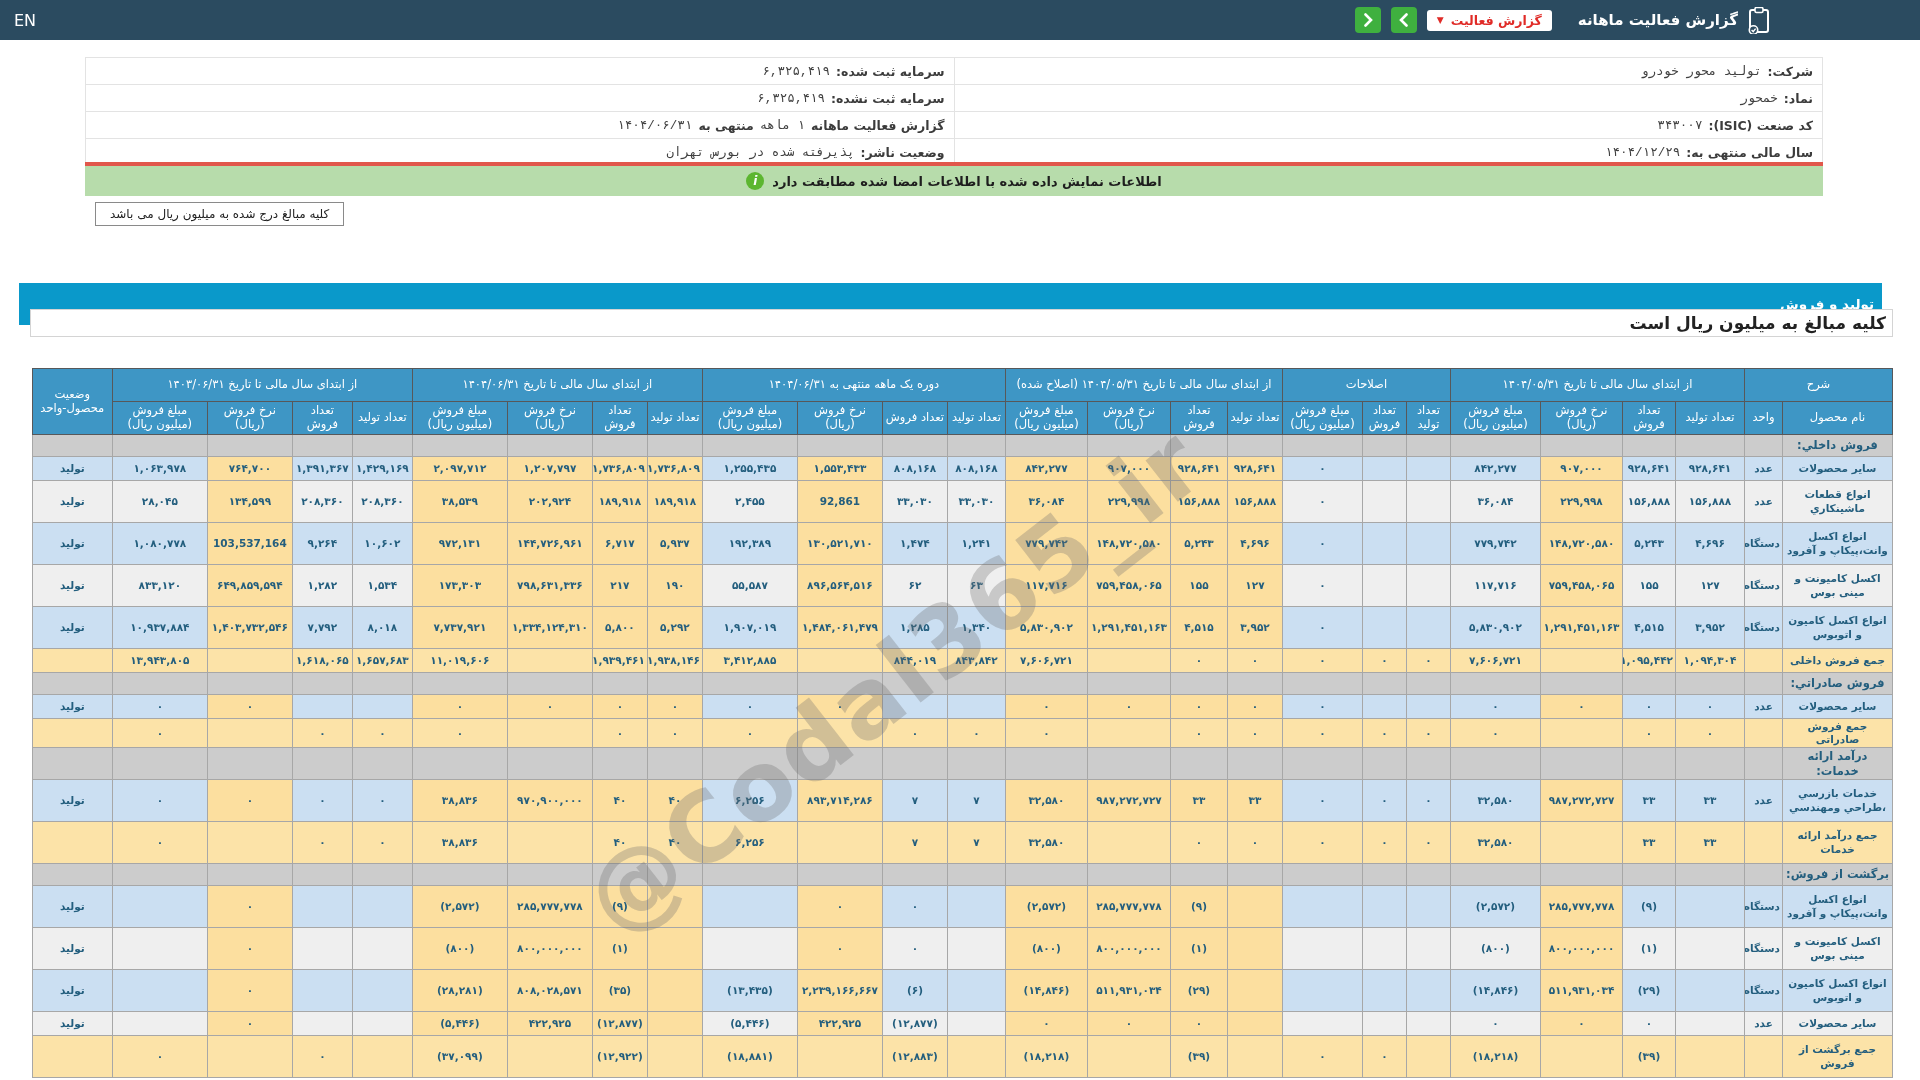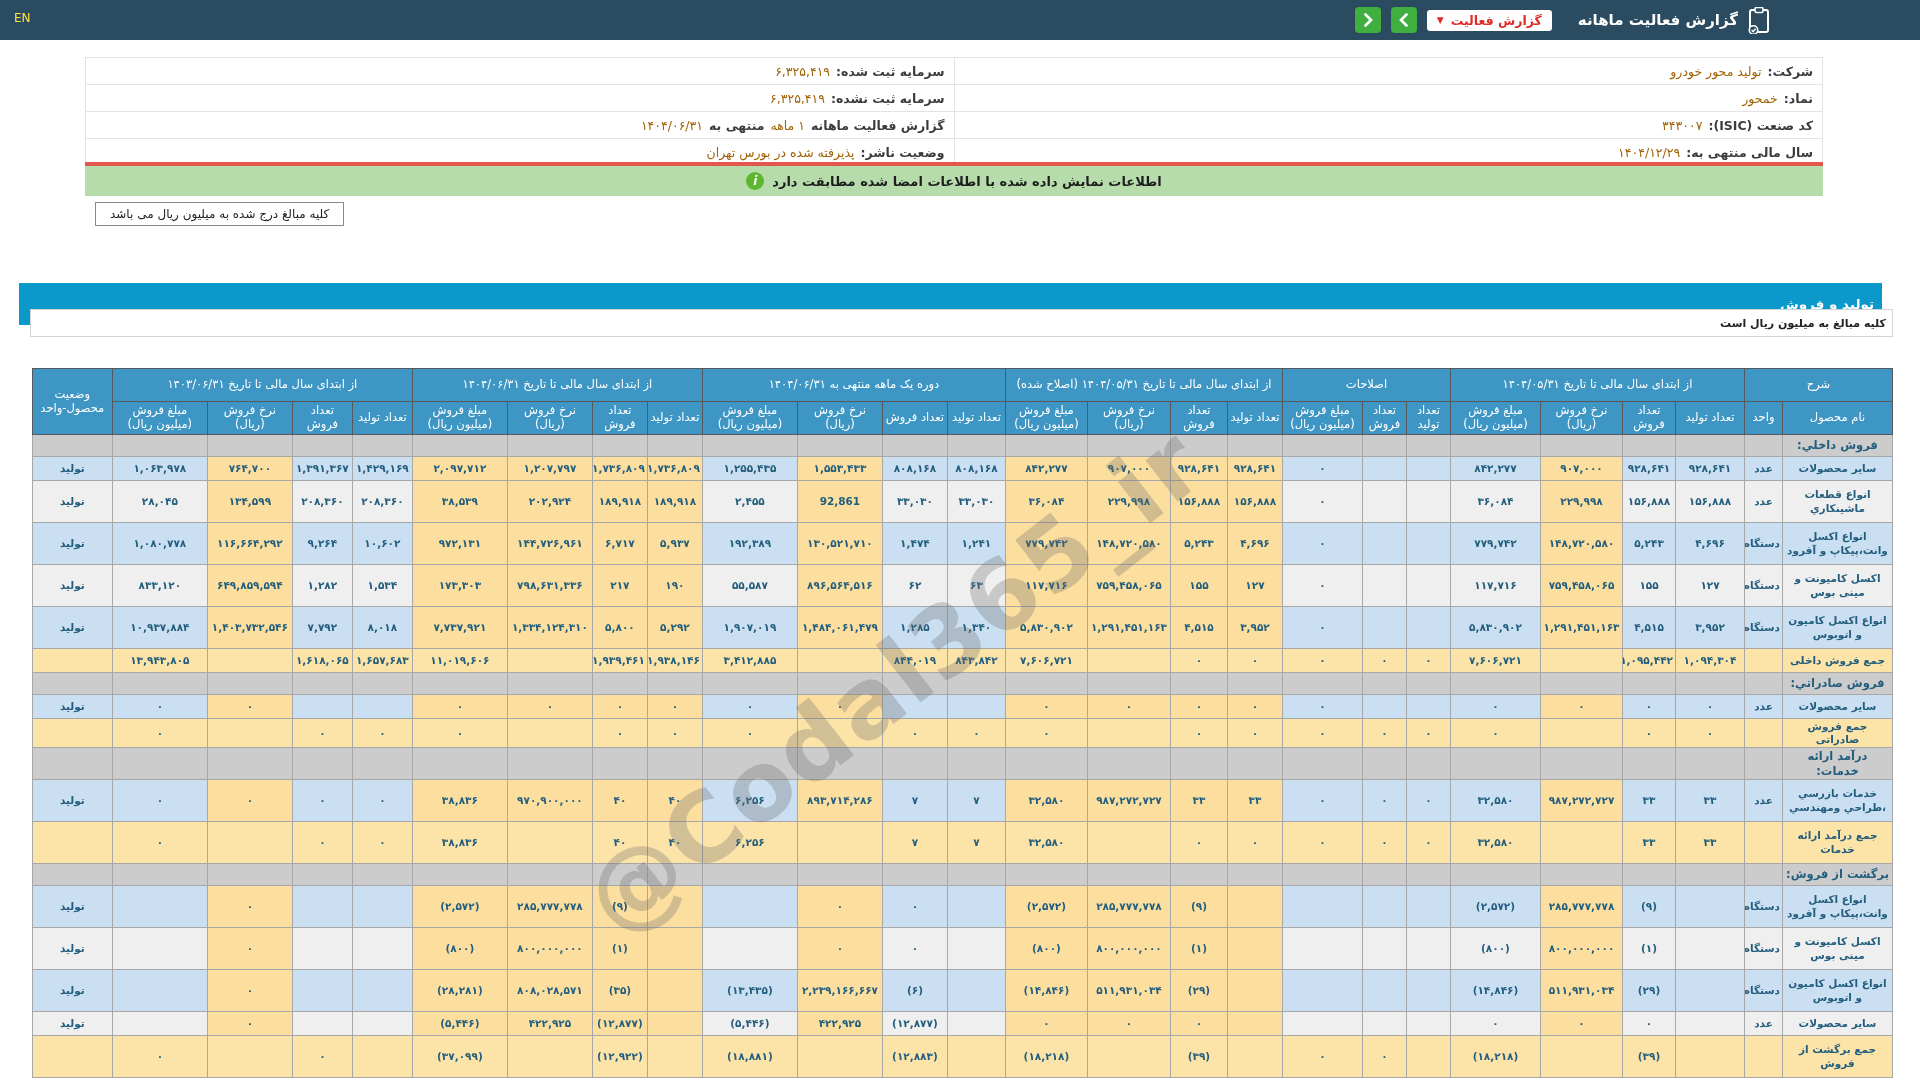--- a/index.html
+++ b/index.html
@@ -2,54 +2,54 @@
 <html lang="fa" dir="rtl"><head>
 <meta charset="utf-8">
 <style>
   html,body{margin:0;padding:0;}
   body{
     width:1920px;height:1080px;overflow:hidden;position:relative;
     background:#ffffff;font-family:"DejaVu Sans",sans-serif;direction:rtl;
   }
   
   .topbar{position:absolute;top:0;left:0;width:1920px;height:40px;background:#2b4b60;}
-  .en-link{position:absolute;left:14px;top:11px;color:#fde047;font-size:12px;cursor:pointer;}
+  .en-link{position:absolute;left:14px;top:11px;color:#ffffff;font-size:16px;cursor:pointer;}
   .tb-right{position:absolute;right:150px;top:0;height:40px;display:flex;align-items:center;gap:10px;}
   .tb-title{color:#ffffff;font-size:15px;font-weight:bold;white-space:nowrap;}
   .tb-dd{background:#fff;border-radius:3px;padding:3px 10px;display:flex;align-items:center;gap:7px;
          color:#e02b27;font-size:12.5px;font-weight:bold;margin-right:16px;cursor:pointer;white-space:nowrap;}
   .tb-dd .chev{font-size:9px;}
   .nav-btn{width:26px;height:26px;border-radius:4px;background:#3fb03f;display:flex;align-items:center;
            justify-content:center;cursor:pointer;}
   .nav-btn:first-of-type{margin-right:10px;}
   .clip-icon{width:22px;height:26px;position:relative;}
   
   .info-grid{position:absolute;top:57px;right:97px;left:85px;background:#fff;}
   .info-row{display:flex;height:26px;border-bottom:1px solid #e3e3e3;}
   .info-row:first-child{border-top:1px solid #e3e3e3;}
   .info-cell{width:50%;display:flex;align-items:center;padding-right:9px;gap:6px;
              border-right:1px solid #e3e3e3;font-size:12.5px;white-space:nowrap;}
   .info-cell:last-child{border-left:1px solid #e3e3e3;}
   .info-cell .lab{color:#3c3c3c;font-weight:bold;text-align:center;}
-  .info-cell .val{color:#a16207;}
+  .info-cell .val{color:#404040;font-family:Liberation Mono, monospace;}
   .red-line{position:absolute;top:162px;right:97px;left:85px;height:4px;background:#e1574b;}
   .notice{position:absolute;top:166px;right:97px;left:85px;height:30px;background:#b7dcab;
           display:flex;align-items:center;justify-content:center;gap:8px;}
   .notice-text{font-size:13px;font-weight:bold;color:#1e1e1e;}
   .notice-icon{width:18px;height:18px;border-radius:50%;background:#5cb630;color:#fff;font-size:12px;
                font-weight:bold;display:flex;align-items:center;justify-content:center;font-style:italic;}
   .amounts-note{position:absolute;top:202px;left:95px;height:20px;border:1px solid #8a8a8a;background:#fff;
                 padding:1px 14px;font-size:12px;color:#222;display:flex;align-items:center;}
   
   .blue-bar{position:absolute;top:283px;left:19px;width:1863px;height:42px;background:#0a99ca;
             display:flex;align-items:center;}
   .blue-bar span{color:#fff;font-size:13.5px;font-weight:bold;padding-right:8px;}
   .subtitle-bar{position:absolute;top:309px;left:30px;width:1861px;height:26px;background:#fff;
                 border:1px solid #d4d4d4;display:flex;align-items:center;}
-  .subtitle-bar span{color:#222;font-size:11px;font-weight:bold;padding-right:6px;}
+  .subtitle-bar span{color:#222;font-size:17px;font-weight:bold;padding-right:6px;}
   
   .tbl-wrap{position:absolute;top:368px;left:30px;width:1863px;height:712px;overflow:hidden;}
   table.main{border-collapse:collapse;table-layout:fixed;width:1860px;direction:rtl;}
   table.main th,table.main td{border:1px solid #a7a7a7;overflow:hidden;}
   table.main thead th{background:#3e96c5;color:#fff;font-size:11.5px;font-weight:normal;height:30px;
                       text-align:center;padding:1px 2px;line-height:1.2;border-color:#57585a;}
   table.main td{font-size:10.5px;font-weight:bold;color:#235e7e;text-align:center;padding:1px 2px;line-height:1.25;}
   td.lbl{text-align:right;padding-right:5px;}
   tr.tr-std{height:24px;} tr.tr-tall{height:42px;} tr.tr-sec{height:22px;}
   td.cb{background:#cbdff2;} td.cw{background:#efefef;} td.yc{background:#fcdf9f;}
@@ -322,21 +322,21 @@
           <td class="cb">۱,۲۴۱</td>
           <td class="cb">۱,۴۷۴</td>
           <td class="yc">۱۳۰,۵۲۱,۷۱۰</td>
           <td class="cb">۱۹۲,۳۸۹</td>
           <td class="yc">۵,۹۳۷</td>
           <td class="yc">۶,۷۱۷</td>
           <td class="yc">۱۴۴,۷۲۶,۹۶۱</td>
           <td class="yc">۹۷۲,۱۳۱</td>
           <td class="cb">۱۰,۶۰۲</td>
           <td class="cb">۹,۲۶۴</td>
-          <td class="yc">۱۱۶,۶۶۴,۲۹۲</td>
+          <td class="yc">103,537,164</td>
           <td class="cb">۱,۰۸۰,۷۷۸</td>
           <td class="cb">تولید</td>
         </tr>
         <tr class="tr-tall">
           <td class="cw lbl">اکسل کامیونت و مینی بوس</td>
           <td class="cw">دستگاه</td>
           <td class="cw">۱۲۷</td>
           <td class="cw">۱۵۵</td>
           <td class="yc">۷۵۹,۴۵۸,۰۶۵</td>
           <td class="cw">۱۱۷,۷۱۶</td>

